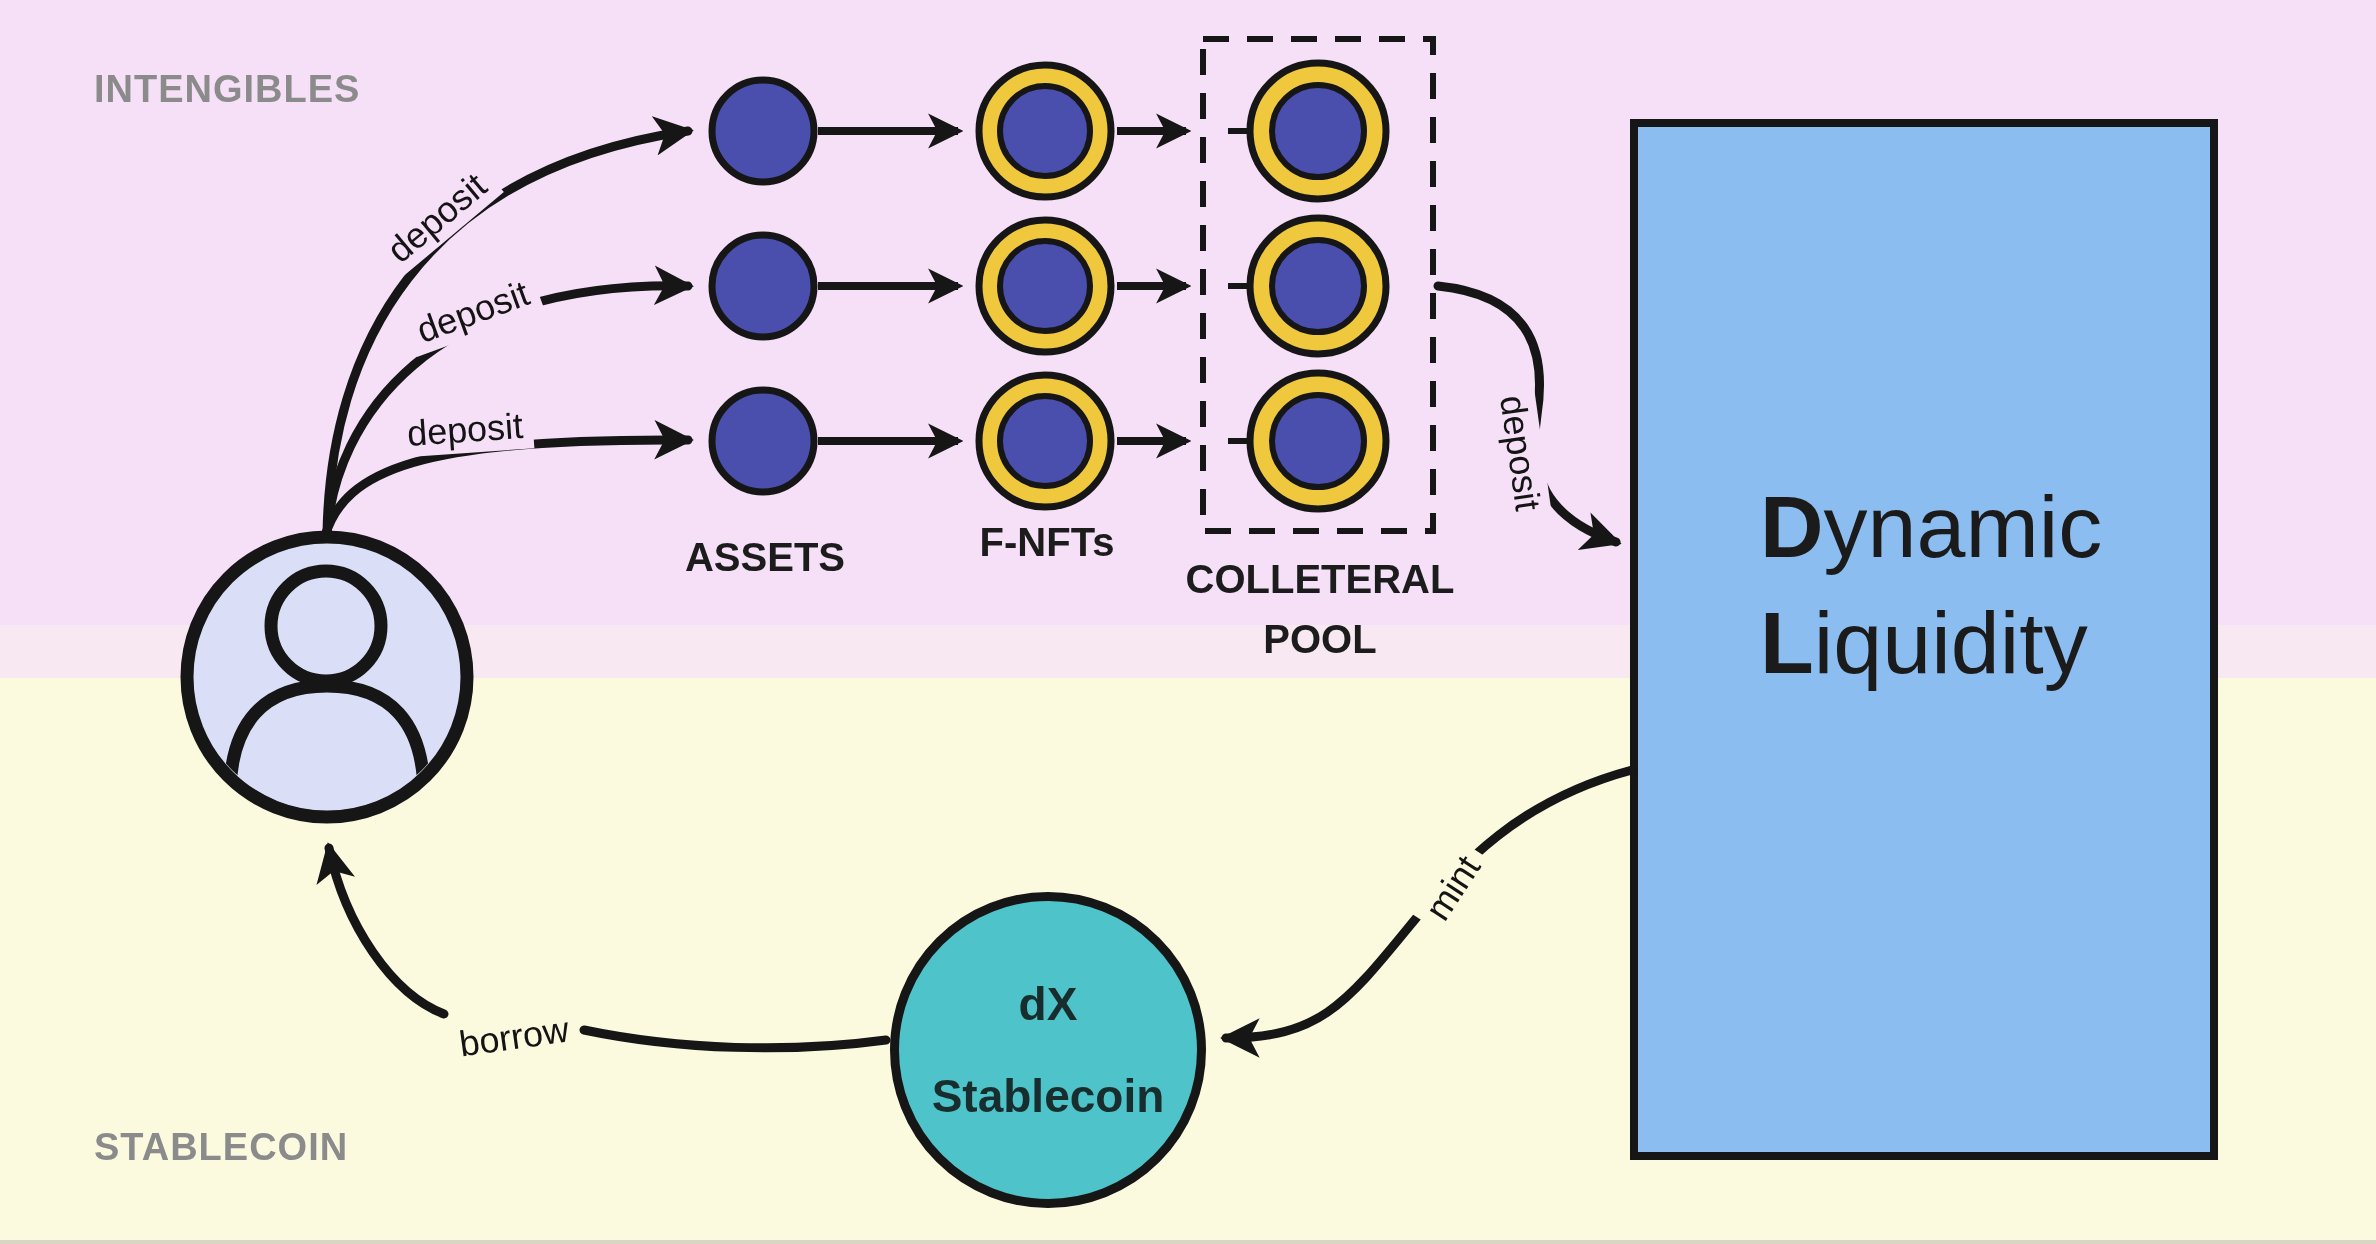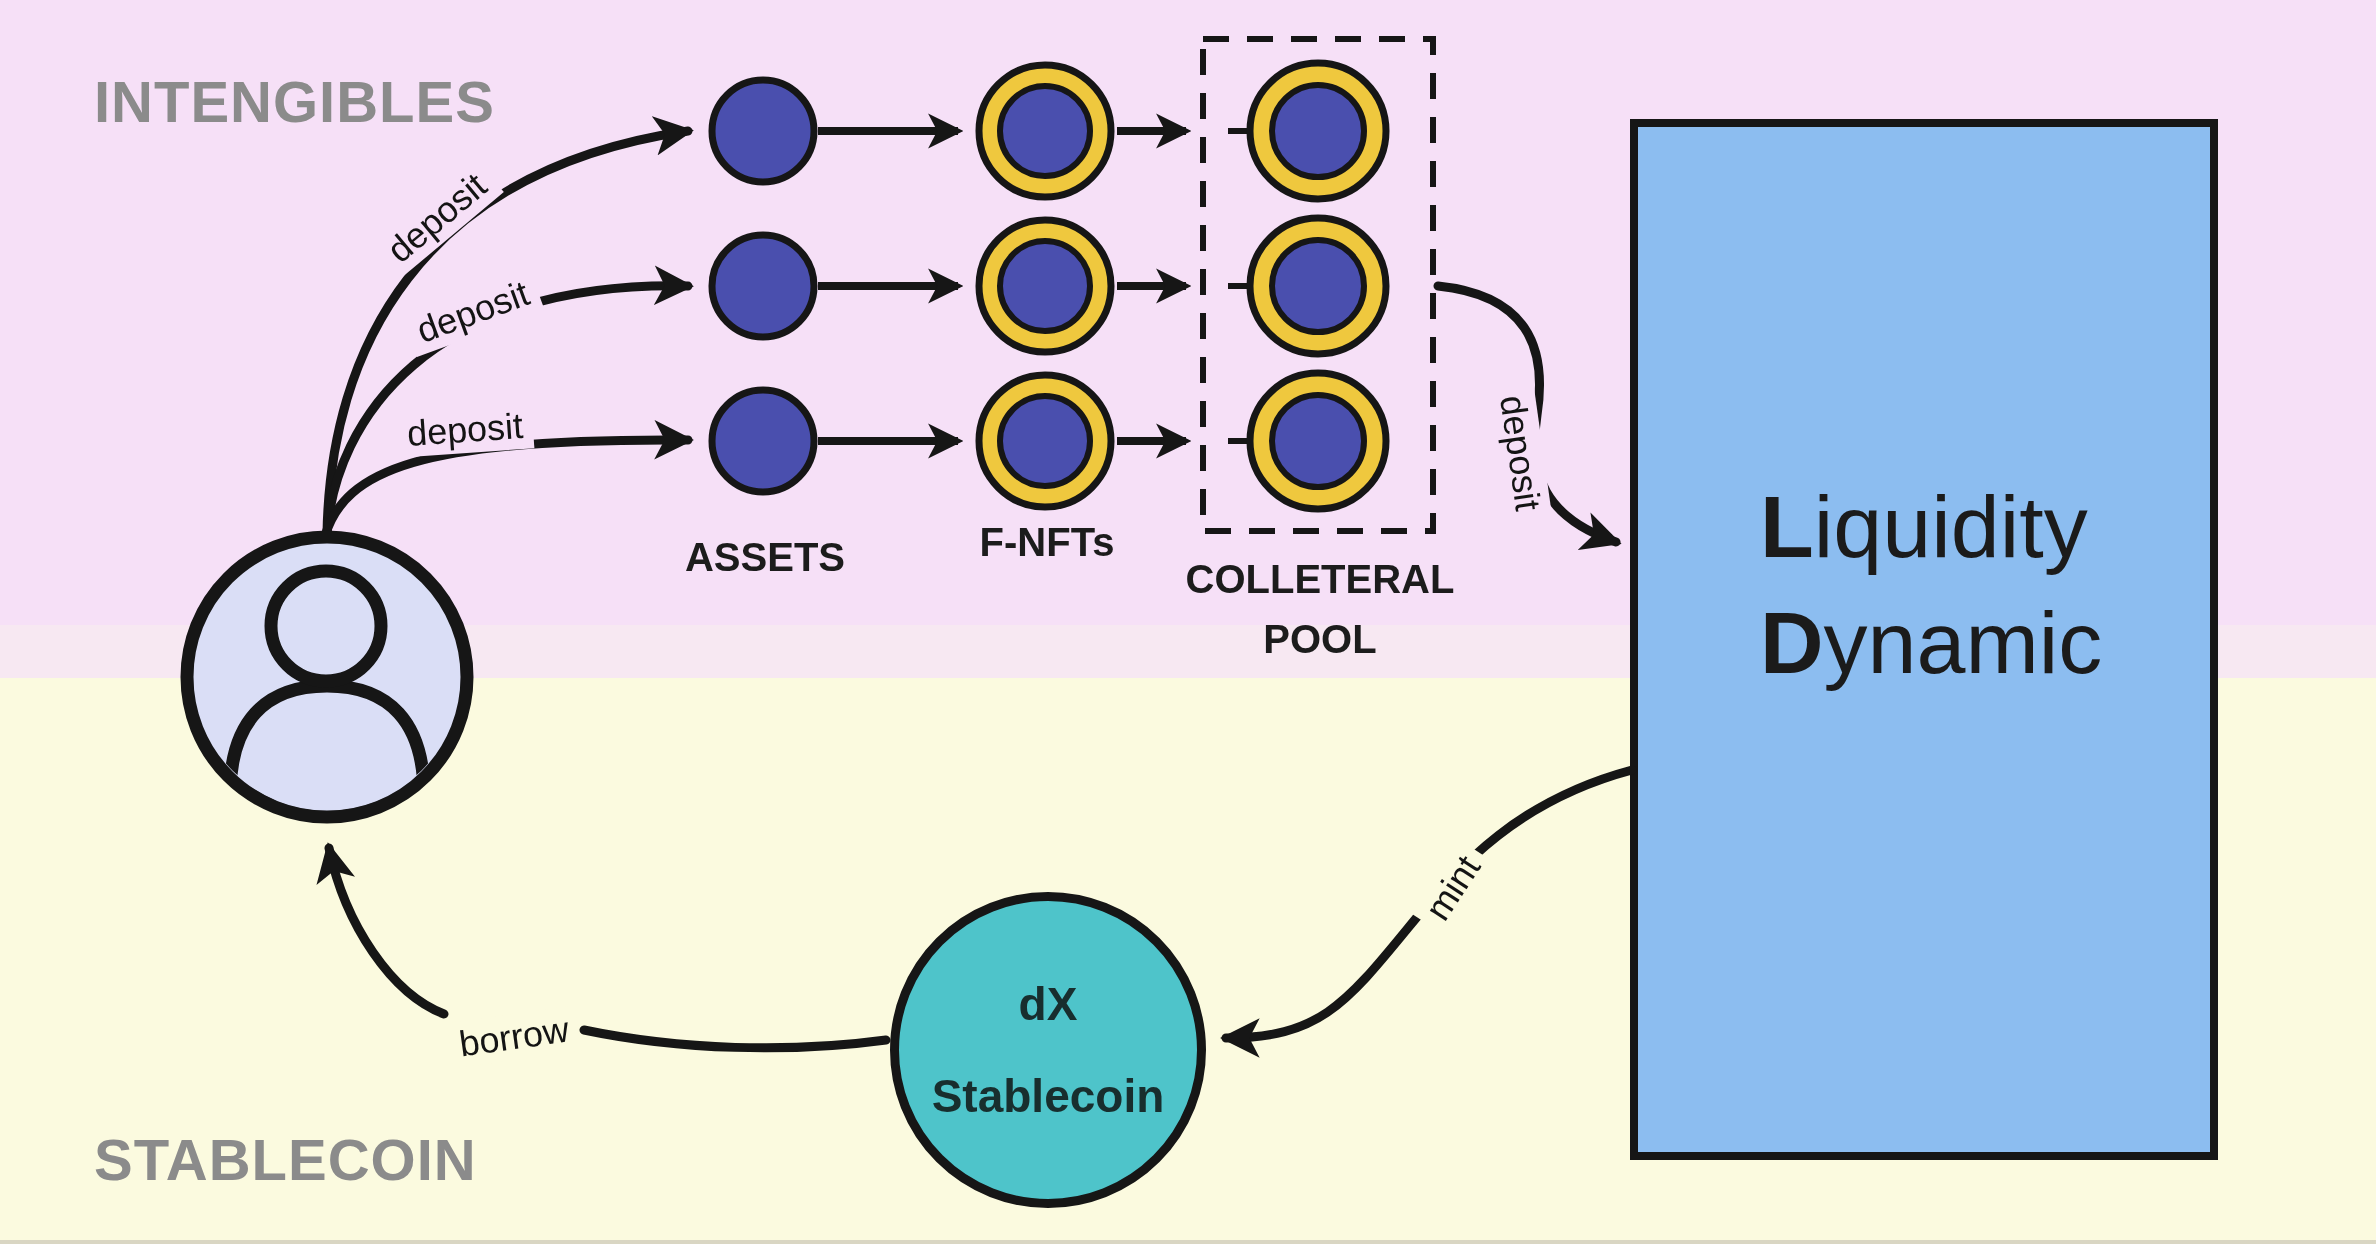--- a/index.html
+++ b/index.html
@@ -9,21 +9,21 @@
   }
   html,body{margin:0;padding:0;}
   body{font-family:"Liberation Sans", sans-serif;}
   .canvas{position:relative;width:2376px;height:1244px;overflow:hidden;background:var(--yellow);}
   .band{position:absolute;left:0;width:100%;}
   .band-pink{top:0;height:625px;background:var(--pink);}
   .band-pink-light{top:625px;height:53px;background:var(--pink_light);}
   .band-yellow{top:678px;height:562px;background:var(--yellow);}
   .band-strip{top:1240px;height:4px;background:var(--strip);}
   .layer-svg{position:absolute;left:0;top:0;z-index:3;}
-  .section-title{position:absolute;z-index:4;font-size:58px;font-weight:bold;letter-spacing:1px;color:var(--gray_label);}
+  .section-title{position:absolute;z-index:4;font-size:38px;font-weight:bold;letter-spacing:1px;color:var(--gray_label);}
   .title-top{left:94px;top:68px;}
   .title-bottom{left:94px;top:1126px;}
   .col-label{position:absolute;z-index:4;font-size:40px;font-weight:bold;color:#1c1c1c;text-align:center;transform:translateX(-50%);white-space:nowrap;}
   .flow-label{position:absolute;z-index:4;font-size:36px;color:#141414;white-space:nowrap;padding:2px 10px;transform:translate(-50%,-50%) rotate(var(--rot,0deg));}
   .on-pink{background:var(--pink);}
   .on-yellow{background:var(--yellow);}
   .dlp-box{position:absolute;z-index:2;left:1630px;top:119px;width:588px;height:1041px;box-sizing:border-box;
            background:var(--dlp_blue);border:8px solid var(--ink);}
   .dlp-text{padding:342px 0 0 122px;font-size:88px;line-height:116px;color:#1b1b1b;font-weight:400;}
   .dlp-text b{font-weight:bold;}
@@ -46,22 +46,22 @@
 
 <div class="canvas">
 
   <div class="band band-pink"></div>
   <div class="band band-pink-light"></div>
   <div class="band band-yellow"></div>
   <div class="band band-strip"></div>
 
   <div class="dlp-box">
     <div class="dlp-text">
+      <div><b>D</b><span>ynamic</span></div>
       <div><b>L</b><span>iquidity</span></div>
-      <div><b>D</b><span>ynamic</span></div>
     </div>
   </div>
 
   <div class="coin">
     <div>dX</div>
     <div>Stablecoin</div>
   </div>
 
   <svg class="layer-svg" width="2376" height="1244" viewBox="0 0 2376 1244">
     <defs>

